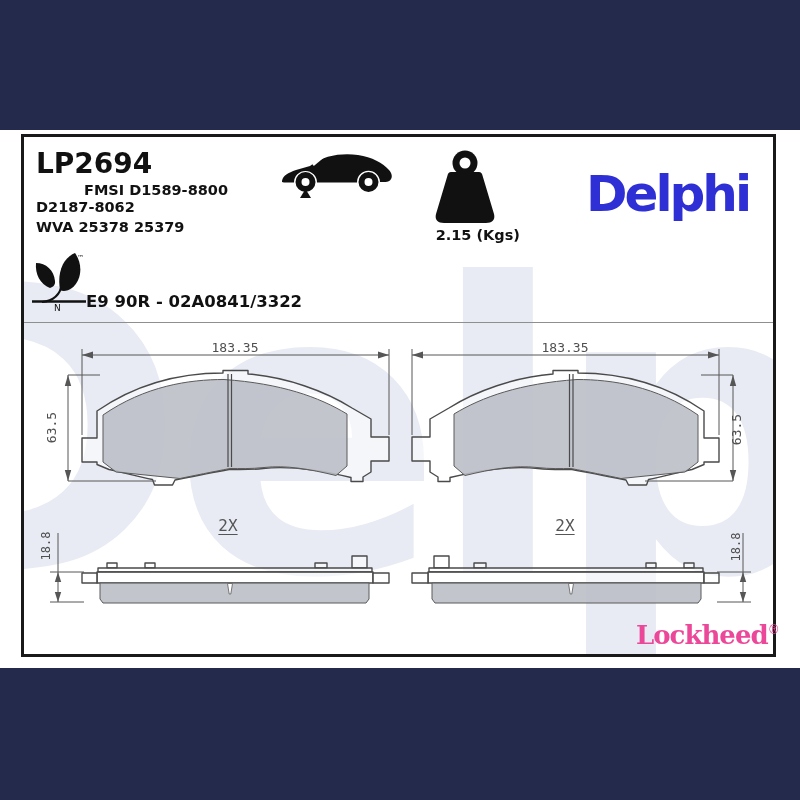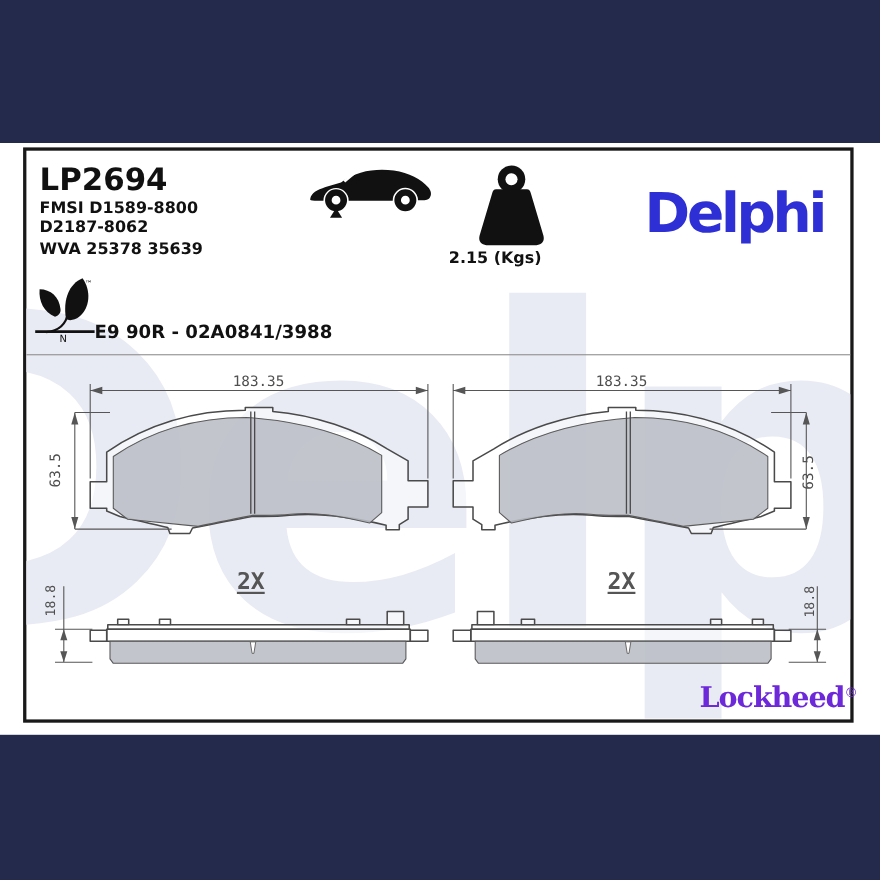--- a/index.html
+++ b/index.html
@@ -14,65 +14,65 @@
   .sheet{left:21px;top:134px;width:755px;height:523px;border:3px solid #191919;
          box-sizing:border-box;background:#fff;}
   .divider{left:24px;top:322px;width:749px;height:0;border-top:1px solid #8f8f8f;z-index:3;}
   
   .wm-clip{left:24px;top:137px;width:749px;height:517px;overflow:hidden;z-index:1;}
   .wm{position:absolute;left:-170px;top:96px;font-size:400px;font-weight:bold;
       letter-spacing:-14px;line-height:1;color:#e8ebf4;white-space:nowrap;}
   
   .pn{left:36px;top:147px;font-size:28px;font-weight:bold;z-index:3;}
   .ref{left:36px;font-size:14.5px;font-weight:bold;z-index:3;}
-  .ref1{top:182px;} .ref2{top:199px;} .ref3{top:219px;}
-  .wt-label{left:408px;top:227px;width:112px;text-align:left;
+  .ref1{top:182px;margin-left:48px;} .ref2{top:199px;} .ref3{top:219px;}
+  .wt-label{left:408px;top:227px;width:112px;text-align:right;
             font-size:14.5px;font-weight:bold;z-index:3;}
   .brand{left:586px;top:167px;font-size:50px;font-weight:bold;letter-spacing:-3px;
          color:#2e2fd4;z-index:3;line-height:1.1;}
   .approval{left:86px;top:292px;font-size:16.5px;font-weight:bold;z-index:3;}
   
   .car{left:280px;top:146px;z-index:3;}
   .kg{left:424px;top:150px;z-index:3;}
   .leaf{left:30px;top:250px;z-index:3;}
   
   .drawing{left:24px;top:323px;z-index:2;}
   .plate{fill:rgba(255,255,255,0.55);stroke:#4a4a4a;stroke-width:1.4;stroke-linejoin:round;}
   .friction{fill:rgba(185,189,197,0.88);stroke:#5a5a5a;stroke-width:1;stroke-linejoin:round;}
   .notch{fill:#ffffff;stroke:#5a5a5a;stroke-width:0.8;}
   .ln{stroke:#4a4a4a;stroke-width:1.2;fill:none;}
   .dim{stroke:#565656;stroke-width:1;fill:none;}
   .dimf{fill:#565656;stroke:none;}
   
   .dlabel{font-family:"DejaVu Sans Mono",monospace;color:#4f4f4f;font-size:13px;
           text-align:center;z-index:3;white-space:nowrap;}
   .rot{transform:rotate(-90deg);}
-  .qty{font-size:21px;text-decoration:underline;text-underline-offset:3px;color:#555;font-weight:bold;}
+  .qty{font-size:16px;text-decoration:underline;text-underline-offset:3px;color:#555;}
   .thk{font-size:12px;}
   
   .lockheed{left:636px;top:620px;font-family:"DejaVu Serif",serif;font-weight:800;
-            font-size:26px;letter-spacing:-1px;color:#6d28d9;z-index:3;}
+            font-size:26px;letter-spacing:-1px;color:#ec4899;z-index:3;}
   .lockheed sup{font-size:12px;font-weight:normal;}
 </style>
 </head>
 <body>
 
 <div class="abs bar bar-top"></div>
 <div class="abs bar bar-bottom"></div>
 
 <div class="abs sheet"></div>
 
 <div class="abs wm-clip">
   <div class="wm">Delphi</div>
 </div>
 
 <div class="abs pn">LP2694</div>
 <div class="abs ref ref1">FMSI D1589-8800</div>
 <div class="abs ref ref2">D2187-8062</div>
-<div class="abs ref ref3">WVA 25378 35639</div>
+<div class="abs ref ref3">WVA 25378 25379</div>
 
 <svg class="abs car" width="114" height="54" viewBox="0 0 114 54">
   <path fill="#111" d="M2,35 C3,29 8,27 16,24 L30,20 C44,9 62,7 78,9 C92,11 103,17 109,24 C112,27 112.5,31 111,33 C110,35.5 107,36 103,36 L100,36 A11.5,11.5 0 0 0 77,36.5 L37,36.5 A11.5,11.5 0 0 0 14,36.5 L6,36.5 C3,36.5 1.5,36 2,35 Z"></path>
   <path d="M33,19 L45,9" stroke="#fff" stroke-width="2.5" fill="none"></path>
   <circle cx="25.5" cy="36" r="7" fill="#fff" stroke="#111" stroke-width="6"></circle>
   <circle cx="88.5" cy="36" r="7" fill="#fff" stroke="#111" stroke-width="6"></circle>
   <polygon fill="#111" points="20,52 31,52 25.5,43"></polygon>
 </svg>
 
 <svg class="abs kg" width="82" height="76" viewBox="0 0 82 76">
@@ -86,21 +86,21 @@
 
 <svg class="abs leaf" width="58" height="62" viewBox="0 0 58 62">
   <path fill="#111" d="M20,38 C10,34 5,24 6,13 C16,13 24,20 25,31 C25.5,35 23,37 20,38 Z"></path>
   <path fill="#111" d="M30,40 C27,22 33,8 45,3 C53,14 52,30 42,38 C38,41 33,42 30,40 Z"></path>
   <path d="M12,52 C22,51 30,46 32,34" stroke="#111" stroke-width="2" fill="none"></path>
   <path d="M2,51.5 H56" stroke="#111" stroke-width="2.5"></path>
   <text x="24" y="61" font-size="9" fill="#111">N</text>
   <text x="47" y="10" font-size="7" fill="#111">™</text>
 </svg>
 
-<div class="abs approval">E9 90R - 02A0841/3988</div>
+<div class="abs approval">E9 90R - 02A0841/3322</div>
 <div class="abs divider"></div>
 
 <svg class="abs drawing" width="750" height="330" viewBox="0 0 750 330">
   <defs>
     <g id="pad-front">
       <path class="plate" d="M73,88 C118,57 164,50 199,50 L199,47.5 224,47.5 224,51 C262,54 301,68 328,85 L347,96 347,114 365,114 365,138 347,138 347,149 339,154 339,158.5 327,158.5 327,154.5 C296,147 266,142.5 239,145.5 C226,147 215,146.5 205,146.5 C186,150 166,154 151,157 L148.5,162 130.5,162 128.5,156.5 C114,153.5 99,149.5 85,146.5 L73,141.5 73,139 58,139 58,115 73,115 Z"></path>
       <path class="friction" d="M79,92 C121,63 165,56.5 200,56.5 C257,60.5 295,74 323,91 L323,143 312,152.5 C285,146 262,142 240,144.5 C227,146 216,145.5 206,145.5 C188,149 170,152.5 156,155.5 L92,149 79,139 Z"></path>
       <path class="ln" d="M204,51 V144 M207.5,51 V144"></path>
       <path class="dim" d="M58,32 H365 M58,26 V112 M365,26 V112"></path>
       <polygon class="dimf" points="58,32 69,28.5 69,35.5"></polygon>

